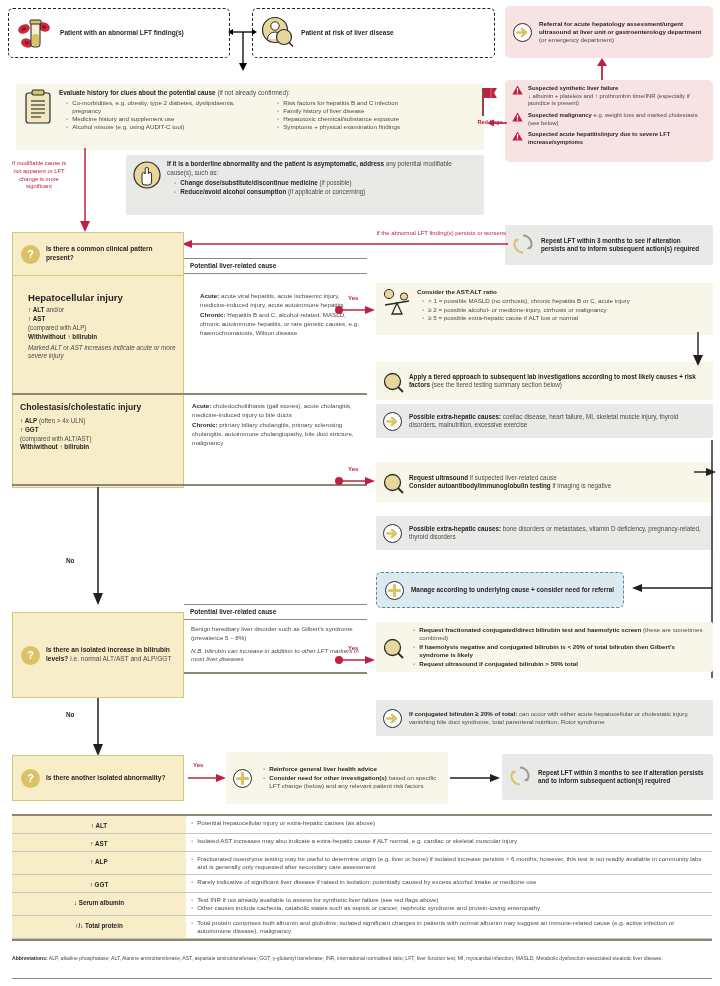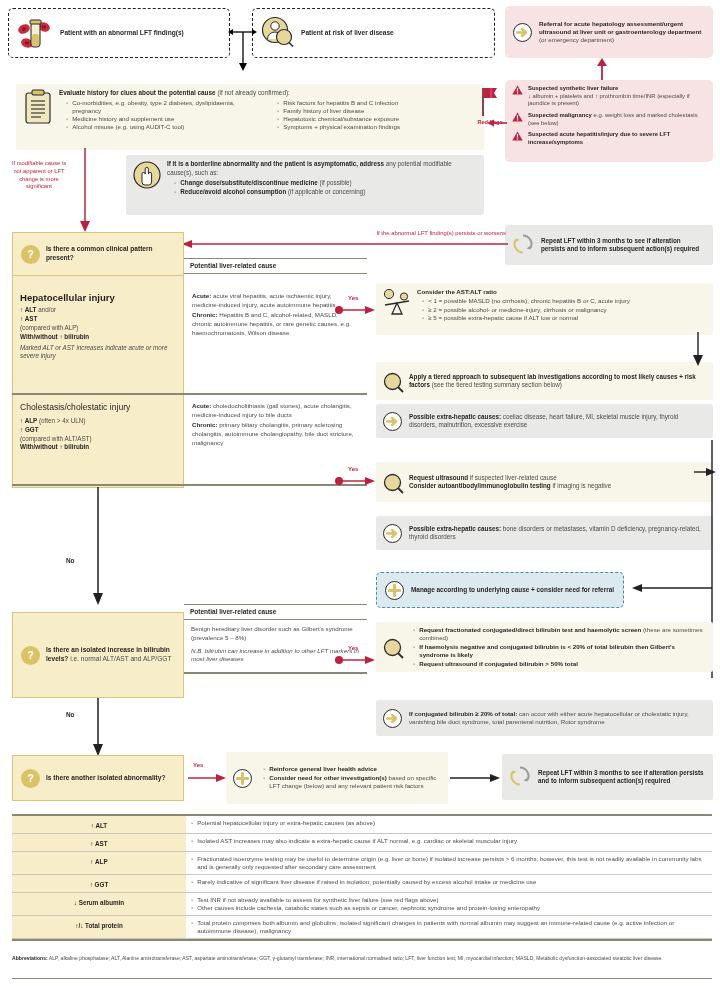--- a/index.html
+++ b/index.html
@@ -297,42 +297,42 @@
 
 <div class="abs yellow-box" style="left:12px;top:232px;width:172px;height:44px;display:flex;align-items:center;gap:6px;padding:0 8px;">
   <span class="circ ic-q">?</span>
   <b style="font-size:6.6px;line-height:1.35;">Is there a common clinical pattern present?</b>
 </div>
 
 <div class="abs" style="left:12px;top:258px;width:355px;height:230px;">
   <div style="position:absolute;left:0;top:18px;width:172px;height:212px;background:#f7eec9;border:1px solid #d8c77a;border-top:none;"></div>
   <div class="cp-head" style="position:absolute;left:172px;top:0px;width:183px;">Potential liver-related cause</div>
 
-  <div style="position:absolute;left:0;top:30px;width:355px;display:flex;">
+  <div style="position:absolute;left:8px;top:30px;width:355px;display:flex;">
     <div style="width:172px;padding:4px 8px;">
       <div style="font-weight:bold;font-size:9.6px;margin-bottom:2px;">Hepatocellular injury</div>
       <div style="font-size:6.3px;line-height:1.4;">
         <div><b>↑ ALT</b><span class="light"> and/or</span></div>
         <div><b>↑ AST</b></div>
         <div><span class="light">(compared with ALP)</span></div>
         <div><b>With/without ↑ bilirubin</b></div>
         <div class="light ital" style="margin-top:2px;">Marked ALT or AST increases indicate acute or more severe injury</div>
       </div>
     </div>
     <div style="width:183px;padding:4px 8px;font-size:6.2px;line-height:1.4;">
       <div style="margin-bottom:2px;"><b>Acute:</b> <span class="light">acute viral hepatitis, acute ischaemic injury, medicine-induced injury, acute autoimmune hepatitis</span></div>
       <div><b>Chronic:</b> <span class="light">Hepatitis B and C, alcohol-related, MASLD, chronic autoimmune hepatitis, or rare genetic causes, e.g. haemochromatosis, Wilson disease</span></div>
     </div>
   </div>
 
   <div style="position:absolute;left:0;top:135px;width:355px;border-top:2.2px solid #8a8775;"></div>
 
   <div style="position:absolute;left:0;top:140px;width:355px;display:flex;">
     <div style="width:172px;padding:4px 8px;">
-      <div style="font-weight:normal;font-size:8.6px;margin-bottom:4px;">Cholestasis/cholestatic injury</div>
+      <div style="font-weight:bold;font-size:8.6px;margin-bottom:4px;">Cholestasis/cholestatic injury</div>
       <div style="font-size:6.3px;line-height:1.4;">
         <div><b>↑ ALP</b><span class="light"> (often &gt; 4x ULN)</span></div>
         <div><b>↑ GGT</b></div>
         <div><span class="light">(compared with ALT/AST)</span></div>
         <div><b>With/without ↑ bilirubin</b></div>
       </div>
     </div>
     <div style="width:183px;padding:4px 8px;font-size:6.2px;line-height:1.4;">
       <div style="margin-bottom:2px;"><b>Acute:</b> <span class="light">choledocholithiasis (gall stones), acute cholangitis, medicine-induced injury to bile ducts</span></div>
       <div><b>Chronic:</b> <span class="light">primary biliary cholangitis, primary sclerosing cholangitis, autoimmune cholangiopathy, bile duct stricture, malignancy</span></div>

